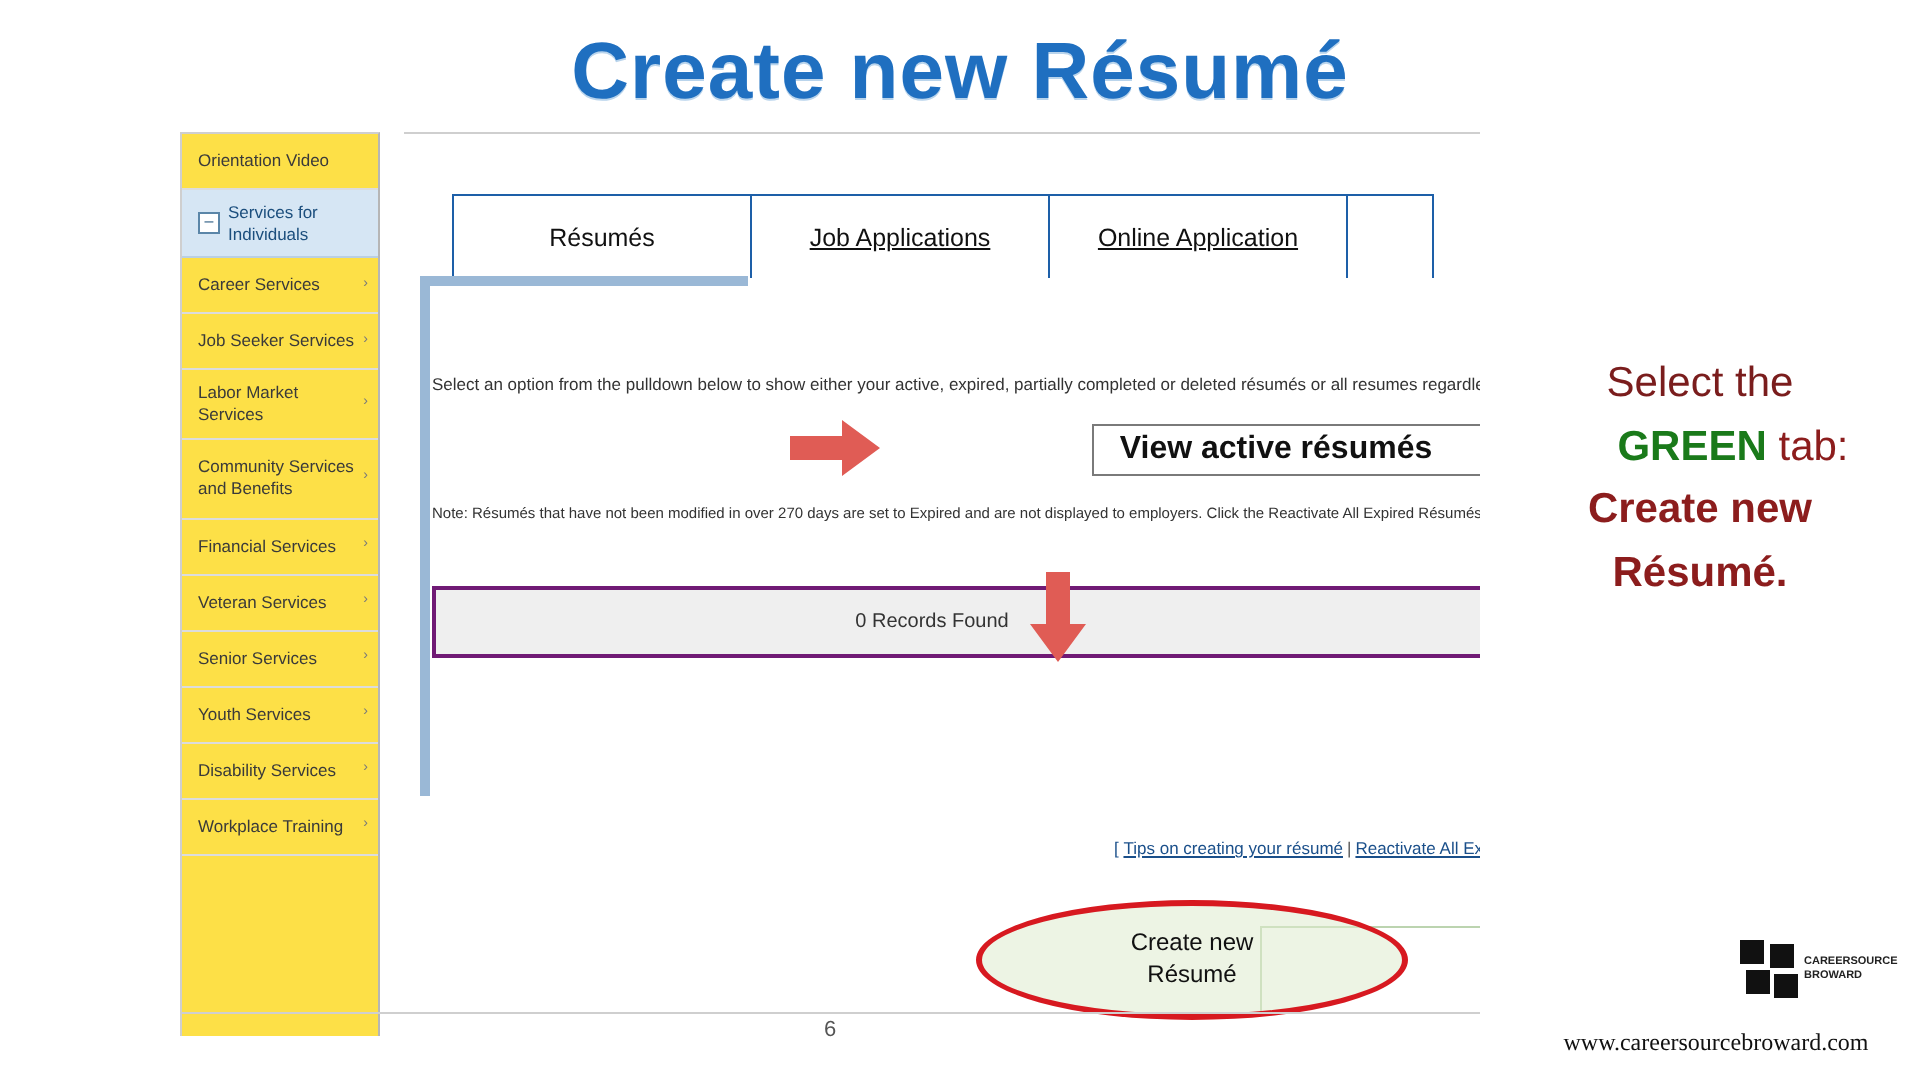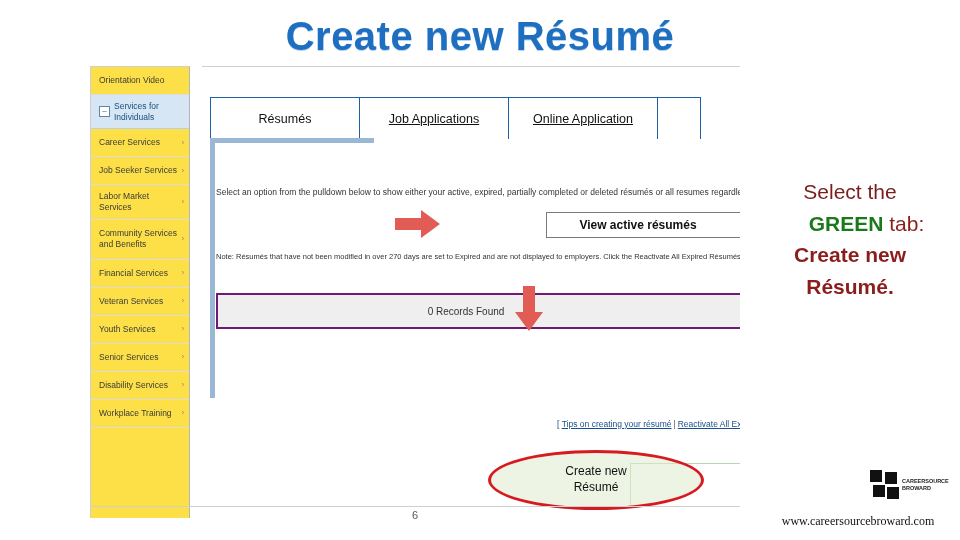--- a/index.html
+++ b/index.html
@@ -102,21 +102,21 @@
     right: 0;
     bottom: 0;
     background: #ffffff;
     border-top: 1px solid #cfcfcf;
     box-sizing: border-box;
   }
 
   
   .tabbar {
     position: absolute;
-    left: 8px;
+    left: 24px;
     top: 30px;
     height: 42px;
     display: flex;
     align-items: flex-end;
   }
   .tab {
     box-sizing: border-box;
     height: 42px;
     min-width: 150px;
     padding: 0 14px;
@@ -183,21 +183,21 @@
     height: 26px;
     border: 1px solid #7a7a7a;
     background: #ffffff;
     box-sizing: border-box;
     display: flex;
     align-items: center;
   }
   .dropdown .label {
     flex: 1;
     text-align: center;
-    font-size: 12px;
+    font-size: 16px;
     font-weight: bold;
     color: #111;
   }
   .dropdown .caret {
     width: 34px;
     text-align: center;
     font-size: 13px;
     color: #2a5f9e;
   }
 
@@ -407,25 +407,25 @@
     </div>
     <div class="nav-item">
       <span>Financial Services</span>
       <span class="arrow">›</span>
     </div>
     <div class="nav-item">
       <span>Veteran Services</span>
       <span class="arrow">›</span>
     </div>
     <div class="nav-item">
+      <span>Senior Services</span>
+      <span class="arrow">›</span>
+    </div>
+    <div class="nav-item">
       <span>Youth Services</span>
-      <span class="arrow">›</span>
-    </div>
-    <div class="nav-item">
-      <span>Senior Services</span>
       <span class="arrow">›</span>
     </div>
     <div class="nav-item">
       <span>Disability Services</span>
       <span class="arrow">›</span>
     </div>
     <div class="nav-item">
       <span>Workplace Training</span>
       <span class="arrow">›</span>
     </div>

